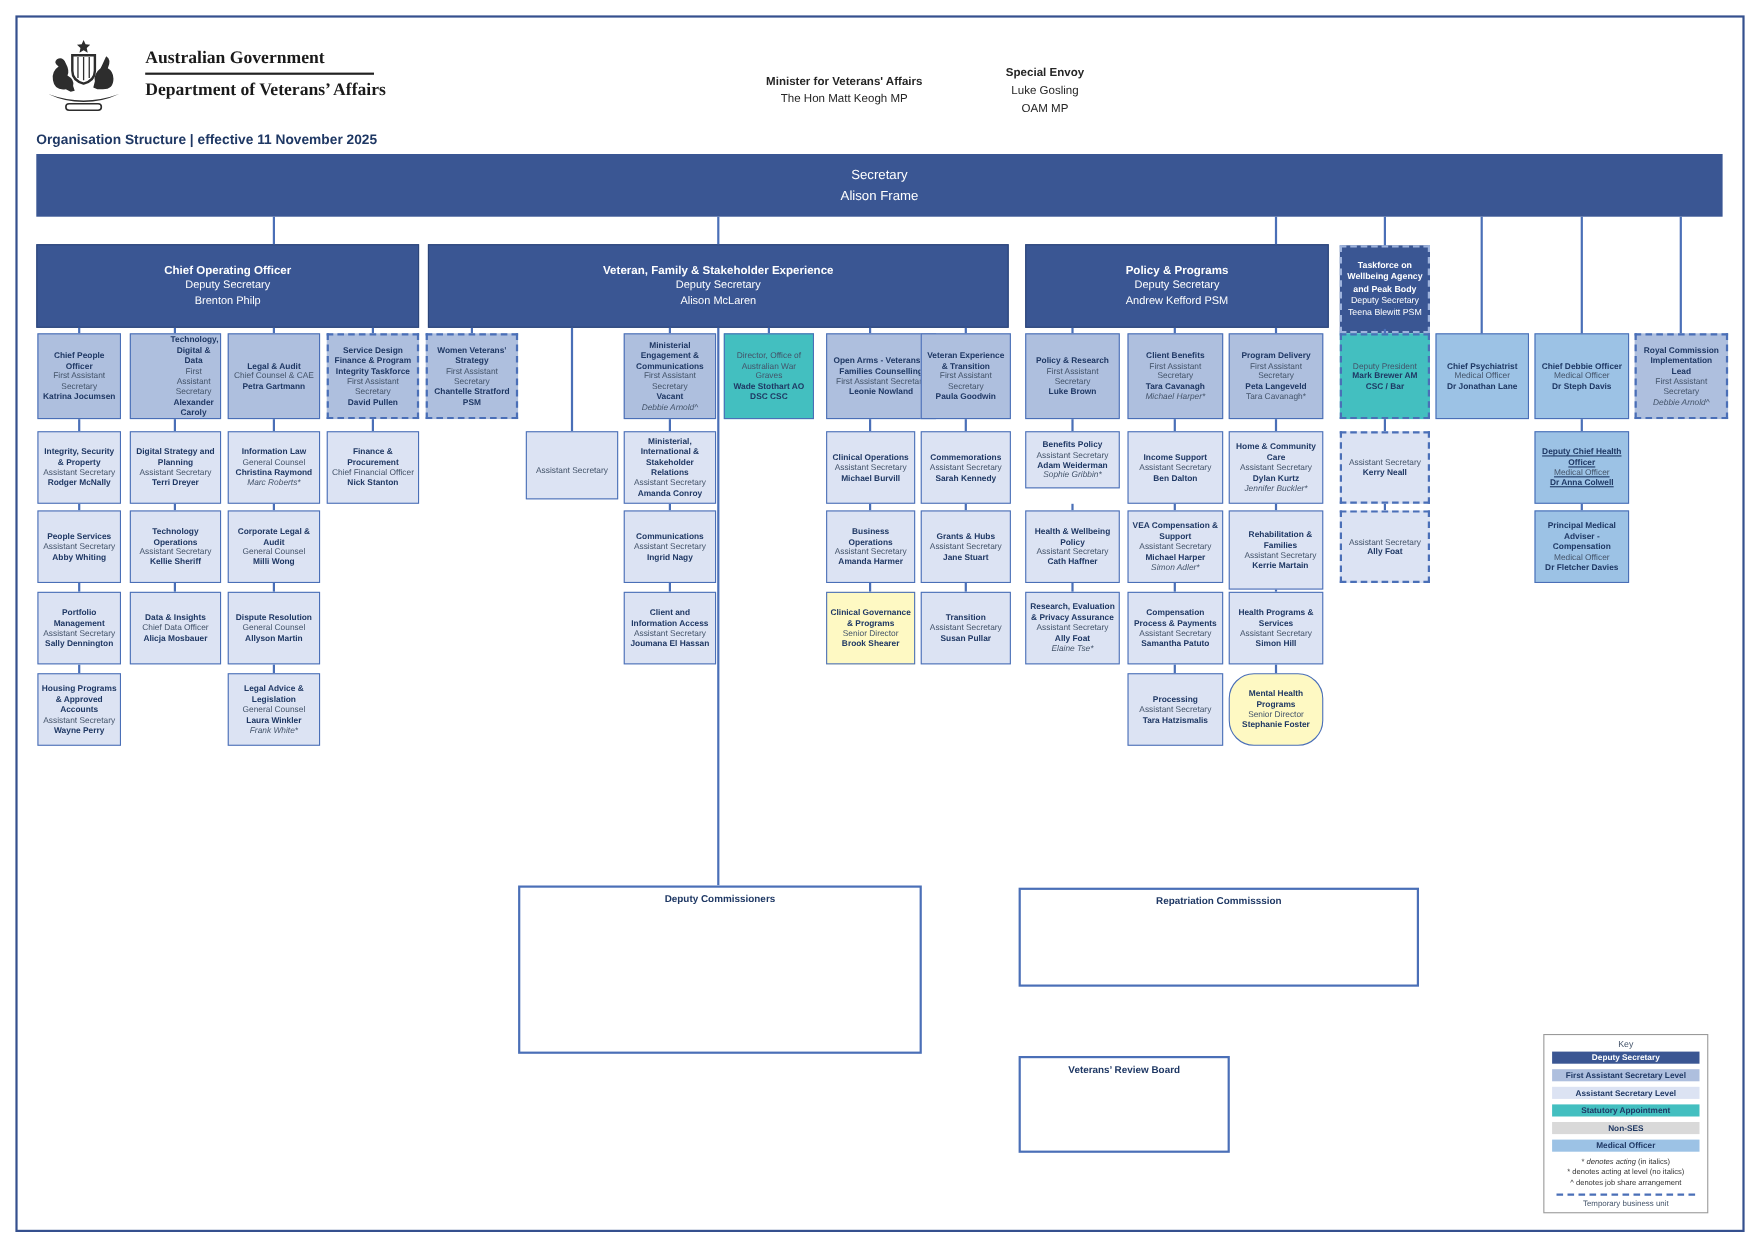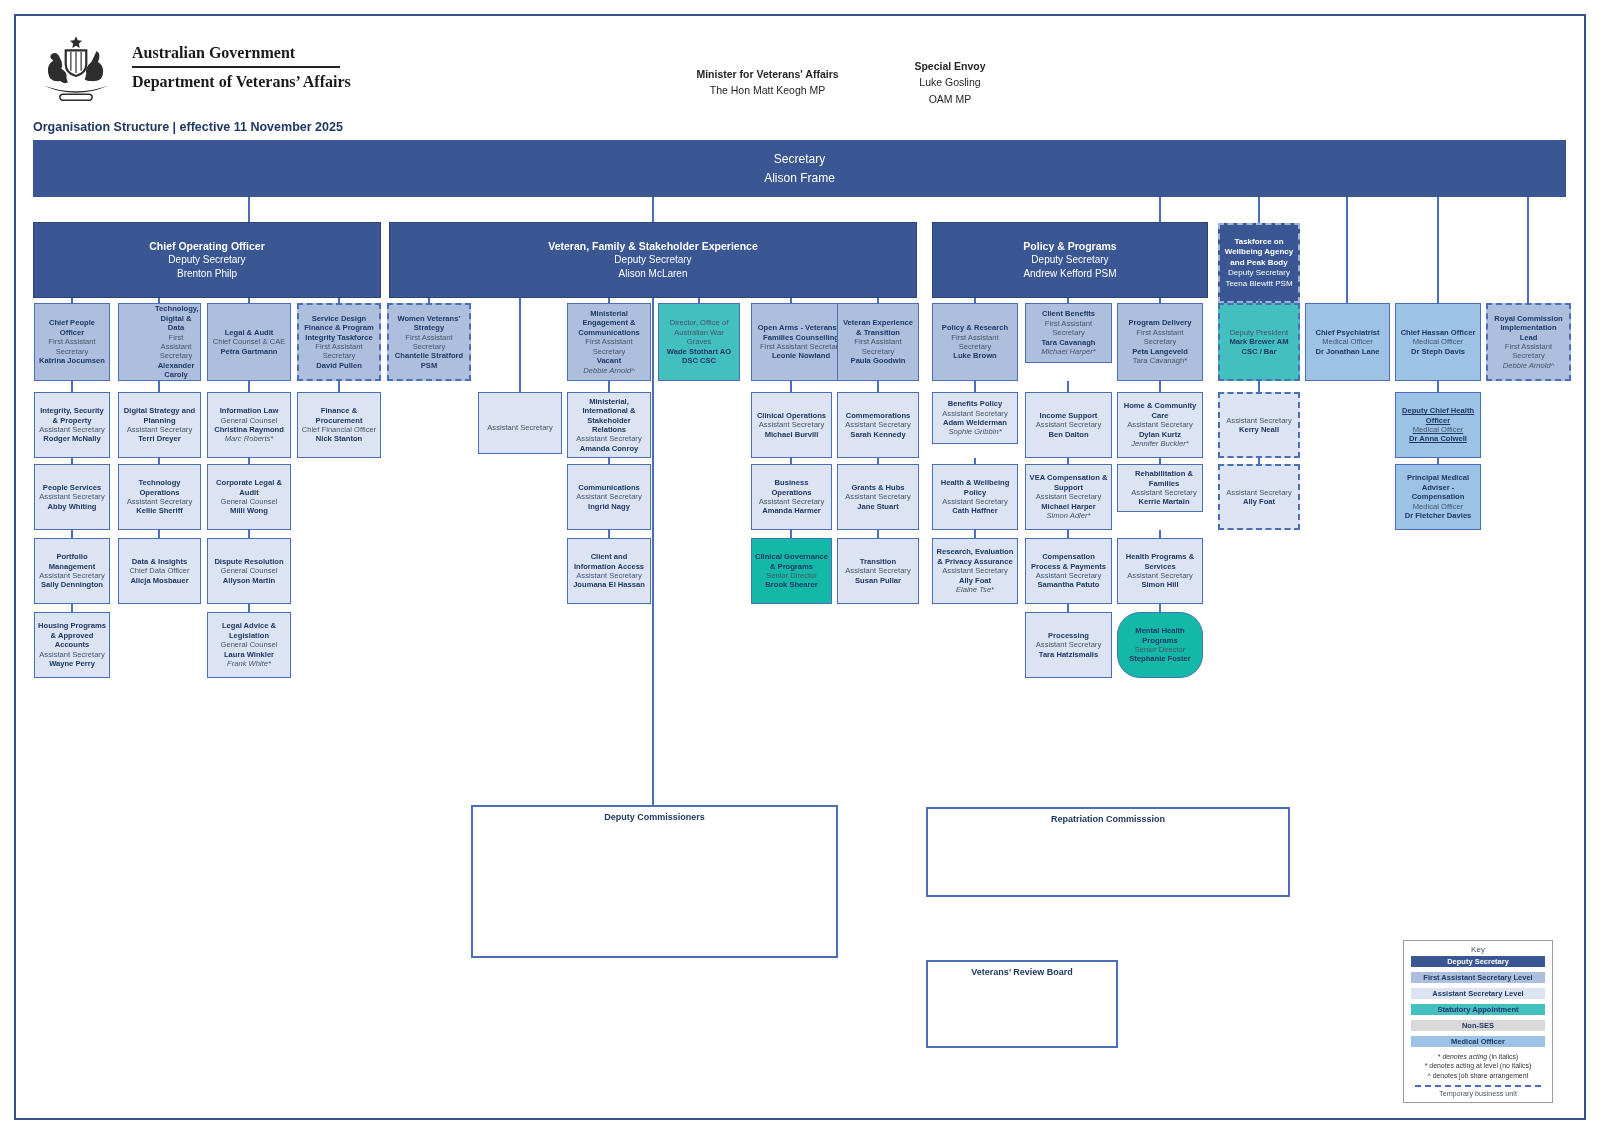--- a/index.html
+++ b/index.html
@@ -44,21 +44,21 @@
   .box span{display:block;width:100%;}
   .ln-t{font-weight:bold;}
   .ln-r{color:#44546a;}
   .ln-n{font-weight:bold;}
   .ln-i{color:#44546a;font-style:italic;}
   .ln-a{color:#44546a;}
   .fas{background:#aebfde;}
   .as{background:#dce3f3;}
   .med{background:#9cc2e5;}
   .stat{background:#43bfc0;}
-  .nonses{background:#14b8a6;}
+  .nonses{background:#fef9c3;}
   .dc{background:#d9e1f1;border:none;}
   .statb{background:#43bfc0;border:none;}
   .dashed{border:2px dashed #4a6fb7;}
 
   .conn{position:absolute;width:2px;background:#4a6fb7;}
 
   
   .container{position:absolute;border:2px solid #4a6fb7;background:#fff;box-sizing:border-box;}
   .ctitle{position:absolute;top:5px;left:0;right:0;text-align:center;font-weight:bold;color:#1f3864;font-size:9px;}
   #dc-box{left:471px;top:805px;width:367px;height:153px;}
@@ -356,21 +356,21 @@
       <div class="box as" style="left: 837px; top: 538px; width: 82px; height: 66px;">
         <span class="ln-t">Transition</span>
         <span class="ln-r">Assistant Secretary</span>
         <span class="ln-n">Susan Pullar</span>
       </div>
       <div class="box fas" style="left: 932px; top: 303px; width: 86px; height: 78px;">
         <span class="ln-t">Policy &amp; Research</span>
         <span class="ln-r">First Assistant Secretary</span>
         <span class="ln-n">Luke Brown</span>
       </div>
-      <div class="box fas" style="left: 1025px; top: 303px; width: 87px; height: 60px;">
+      <div class="box fas" style="left: 1025px; top: 303px; width: 87px; height: 78px;">
         <span class="ln-t">Client Benefits</span>
         <span class="ln-r">First Assistant Secretary</span>
         <span class="ln-n">Tara Cavanagh</span>
         <span class="ln-i">Michael Harper*</span>
       </div>
       <div class="box fas" style="left: 1117px; top: 303px; width: 86px; height: 78px;">
         <span class="ln-t">Program Delivery</span>
         <span class="ln-r">First Assistant Secretary</span>
         <span class="ln-n">Peta Langeveld</span>
         <span class="ln-a">Tara Cavanagh*</span>
@@ -396,21 +396,21 @@
         <span class="ln-t">Health &amp; Wellbeing Policy</span>
         <span class="ln-r">Assistant Secretary</span>
         <span class="ln-n">Cath Haffner</span>
       </div>
       <div class="box as" style="left: 1025px; top: 464px; width: 87px; height: 66px;">
         <span class="ln-t">VEA Compensation &amp; Support</span>
         <span class="ln-r">Assistant Secretary</span>
         <span class="ln-n">Michael Harper</span>
         <span class="ln-i">Simon Adler*</span>
       </div>
-      <div class="box as" style="left: 1117px; top: 464px; width: 86px; height: 48px; padding-left: 11px;">
+      <div class="box as" style="left: 1117px; top: 464px; width: 86px; height: 72px; padding-left: 11px;">
         <span class="ln-t">Rehabilitation &amp; Families</span>
         <span class="ln-r">Assistant Secretary</span>
         <span class="ln-n">Kerrie Martain</span>
       </div>
       <div class="box as" style="left: 932px; top: 538px; width: 86px; height: 66px;">
         <span class="ln-t">Research, Evaluation &amp; Privacy Assurance</span>
         <span class="ln-r">Assistant Secretary</span>
         <span class="ln-n">Ally Foat</span>
         <span class="ln-i">Elaine Tse*</span>
       </div>
@@ -445,21 +445,21 @@
       <div class="box as dashed" style="left: 1218px; top: 464px; width: 82px; height: 66px;">
         <span class="ln-r">Assistant Secretary</span>
         <span class="ln-n">Ally Foat</span>
       </div>
       <div class="box med" style="left: 1305px; top: 303px; width: 85px; height: 78px;">
         <span class="ln-t">Chief Psychiatrist</span>
         <span class="ln-r">Medical Officer</span>
         <span class="ln-n">Dr Jonathan Lane</span>
       </div>
       <div class="box med" style="left: 1395px; top: 303px; width: 86px; height: 78px;">
-        <span class="ln-t">Chief Hassan Officer</span>
+        <span class="ln-t">Chief Debbie Officer</span>
         <span class="ln-r">Medical Officer</span>
         <span class="ln-n">Dr Steph Davis</span>
       </div>
       <div class="box med" style="left: 1395px; top: 392px; width: 86px; height: 66px; text-decoration: underline;">
         <span class="ln-t">Deputy Chief Health Officer</span>
         <span class="ln-r">Medical Officer</span>
         <span class="ln-n">Dr Anna Colwell</span>
       </div>
       <div class="box med" style="left: 1395px; top: 464px; width: 86px; height: 66px;">
         <span class="ln-t">Principal Medical Adviser - Compensation</span>

